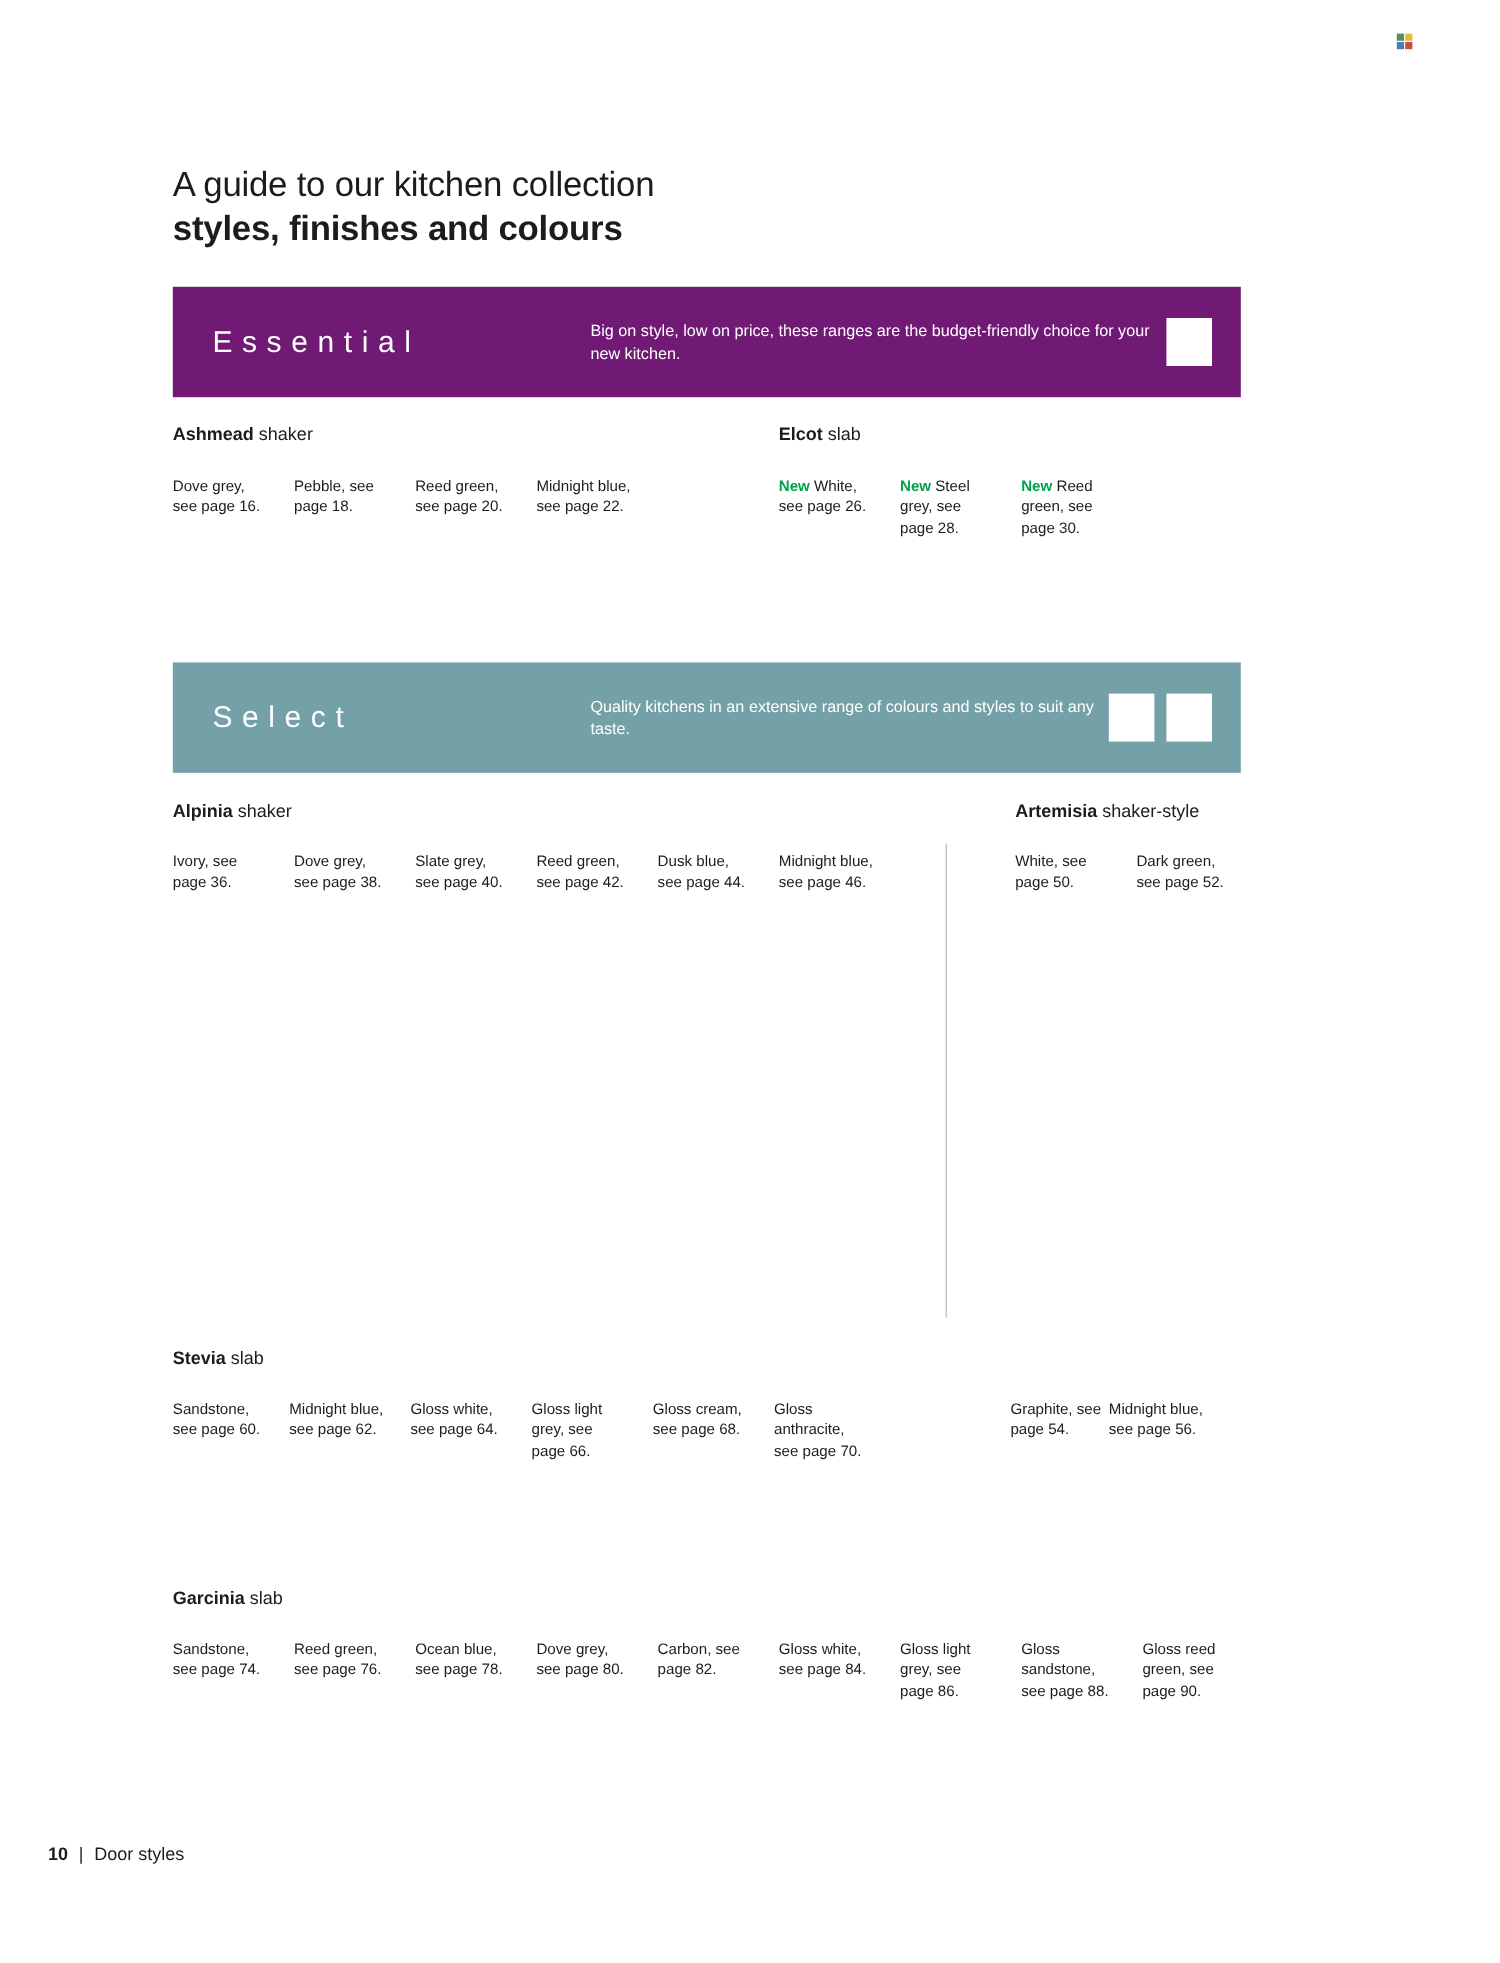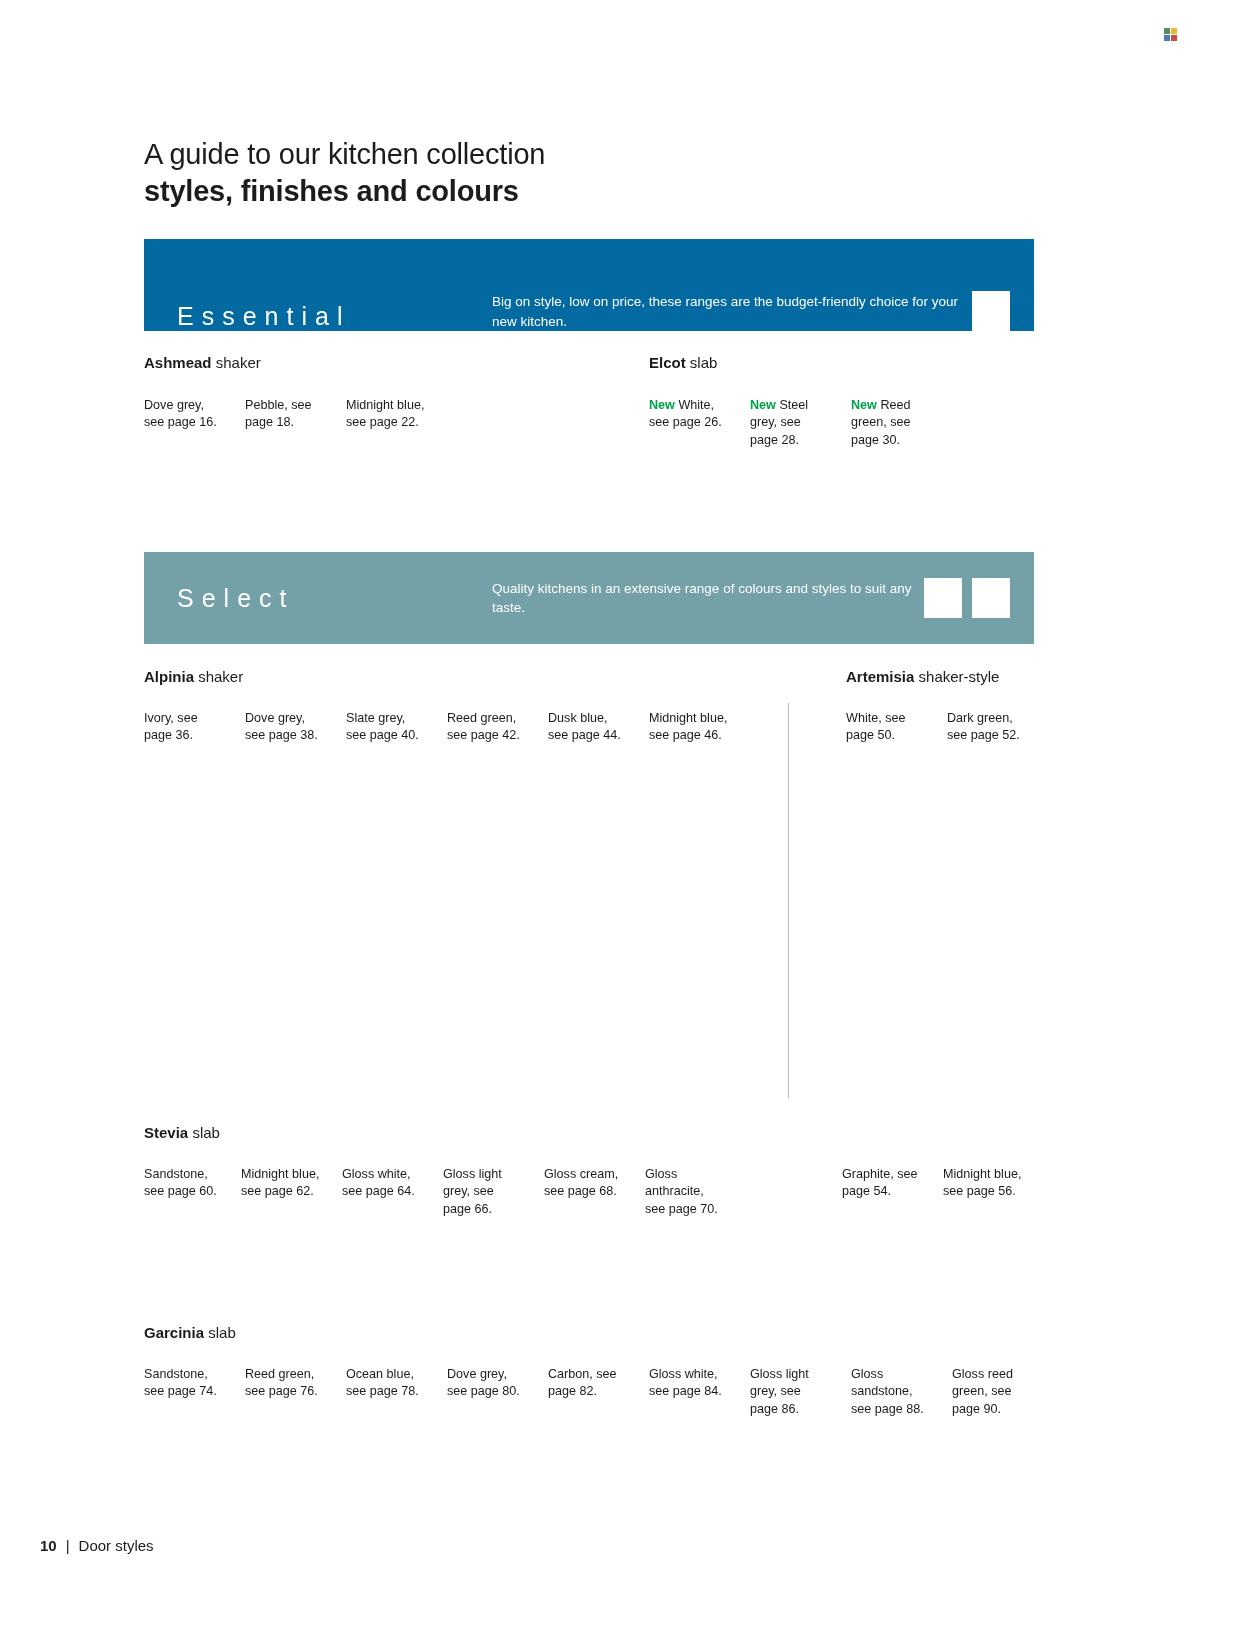--- a/index.html
+++ b/index.html
@@ -31,21 +31,21 @@
   .head h2 {
     font-size:29px; font-weight:700; letter-spacing:-0.2px;
     line-height:1.28; color:#1c1c1c;
   }
 
   
   .banner {
     margin-top:29px; height:92px; display:flex; align-items:center;
     padding-left:18px; padding-right:18px; color:#fff; position:relative;
   }
-  .banner.essential { background:#0369a1;align-items:flex-end; }
+  .banner.essential { background:#701a75; }
   .banner.select { background:#74a0a8; margin-top:26px; }
   .banner-title {
     font-size:25px; font-weight:400; letter-spacing:8px;
     color:#ffffff; width:330px; padding-left:15px;
   }
   .banner-desc {
     font-size:13.5px; line-height:1.45; color:#ffffff; font-weight:400;
     flex:1;
   }
   .banner-swatches { display:flex; gap:10px; margin-left:auto; padding-right:6px; }
@@ -126,20 +126,27 @@
               <div class="caption">Dove grey, see page 16.</div>
             </div>
             <div class="item" style="width:82px;">
               <div class="door" style="height:139px;background:#d2cec5;">
                 <div style="position:absolute;inset:0;background:#c2bdb2;"></div>
                 <div class="panel" style="left:12px;top:10px;right:10px;bottom:10px;border-color:rgba(0,0,0,.22);background:#c8c3b9;"></div>
               </div>
               <div class="caption">Pebble, see page 18.</div>
             </div>
             <div class="item" style="width:82px;">
+              <div class="door" style="height:139px;background:#9cb09f;">
+                <div style="position:absolute;inset:0;background:#8ea392;"></div>
+                <div class="panel" style="left:12px;top:10px;right:10px;bottom:10px;border-color:rgba(0,0,0,.25);background:#93a897;"></div>
+              </div>
+              <div class="caption">Reed green, see page 20.</div>
+            </div>
+            <div class="item" style="width:82px;">
               <div class="door" style="height:139px;background:#3d4855;">
                 <div style="position:absolute;inset:0;background:#343f4c;"></div>
                 <div class="panel" style="left:12px;top:10px;right:10px;bottom:10px;border-color:rgba(0,0,0,.45);background:#394453;"></div>
               </div>
               <div class="caption">Midnight blue, see page 22.</div>
             </div>
           </div>
         </div>
 
         <div style="margin-left:5px;">
@@ -273,21 +280,21 @@
         <div class="item" style="width:82px;">
           <div class="door" style="height:139px;background:#e2dfcb;"></div>
           <div class="caption">Gloss cream, see page 68.</div>
         </div>
         <div class="item" style="width:82px;">
           <div class="door" style="height:139px;background:linear-gradient(165deg,#7b8186 0%,#6a7075 55%,#757b80 100%);"></div>
           <div class="caption">Gloss anthracite, see page 70.</div>
         </div>
       </div>
 
-      <div class="swatch-row" style="gap:19px; margin-left:115px;">
+      <div class="swatch-row" style="margin-left:115px;">
         <div class="item" style="width:82px;">
           <div class="door" style="height:139px;background:#545658;">
             <div style="position:absolute;inset:0;background:#4a4c4e;"></div>
             <div class="panel" style="left:11px;top:9px;right:9px;bottom:9px;border-color:rgba(0,0,0,.45);background:#4f5153;border-radius:2px;"></div>
           </div>
           <div class="caption">Graphite, see page 54.</div>
         </div>
         <div class="item" style="width:82px;">
           <div class="door" style="height:139px;background:#262f40;">
             <div style="position:absolute;inset:0;background:#20293a;"></div>

